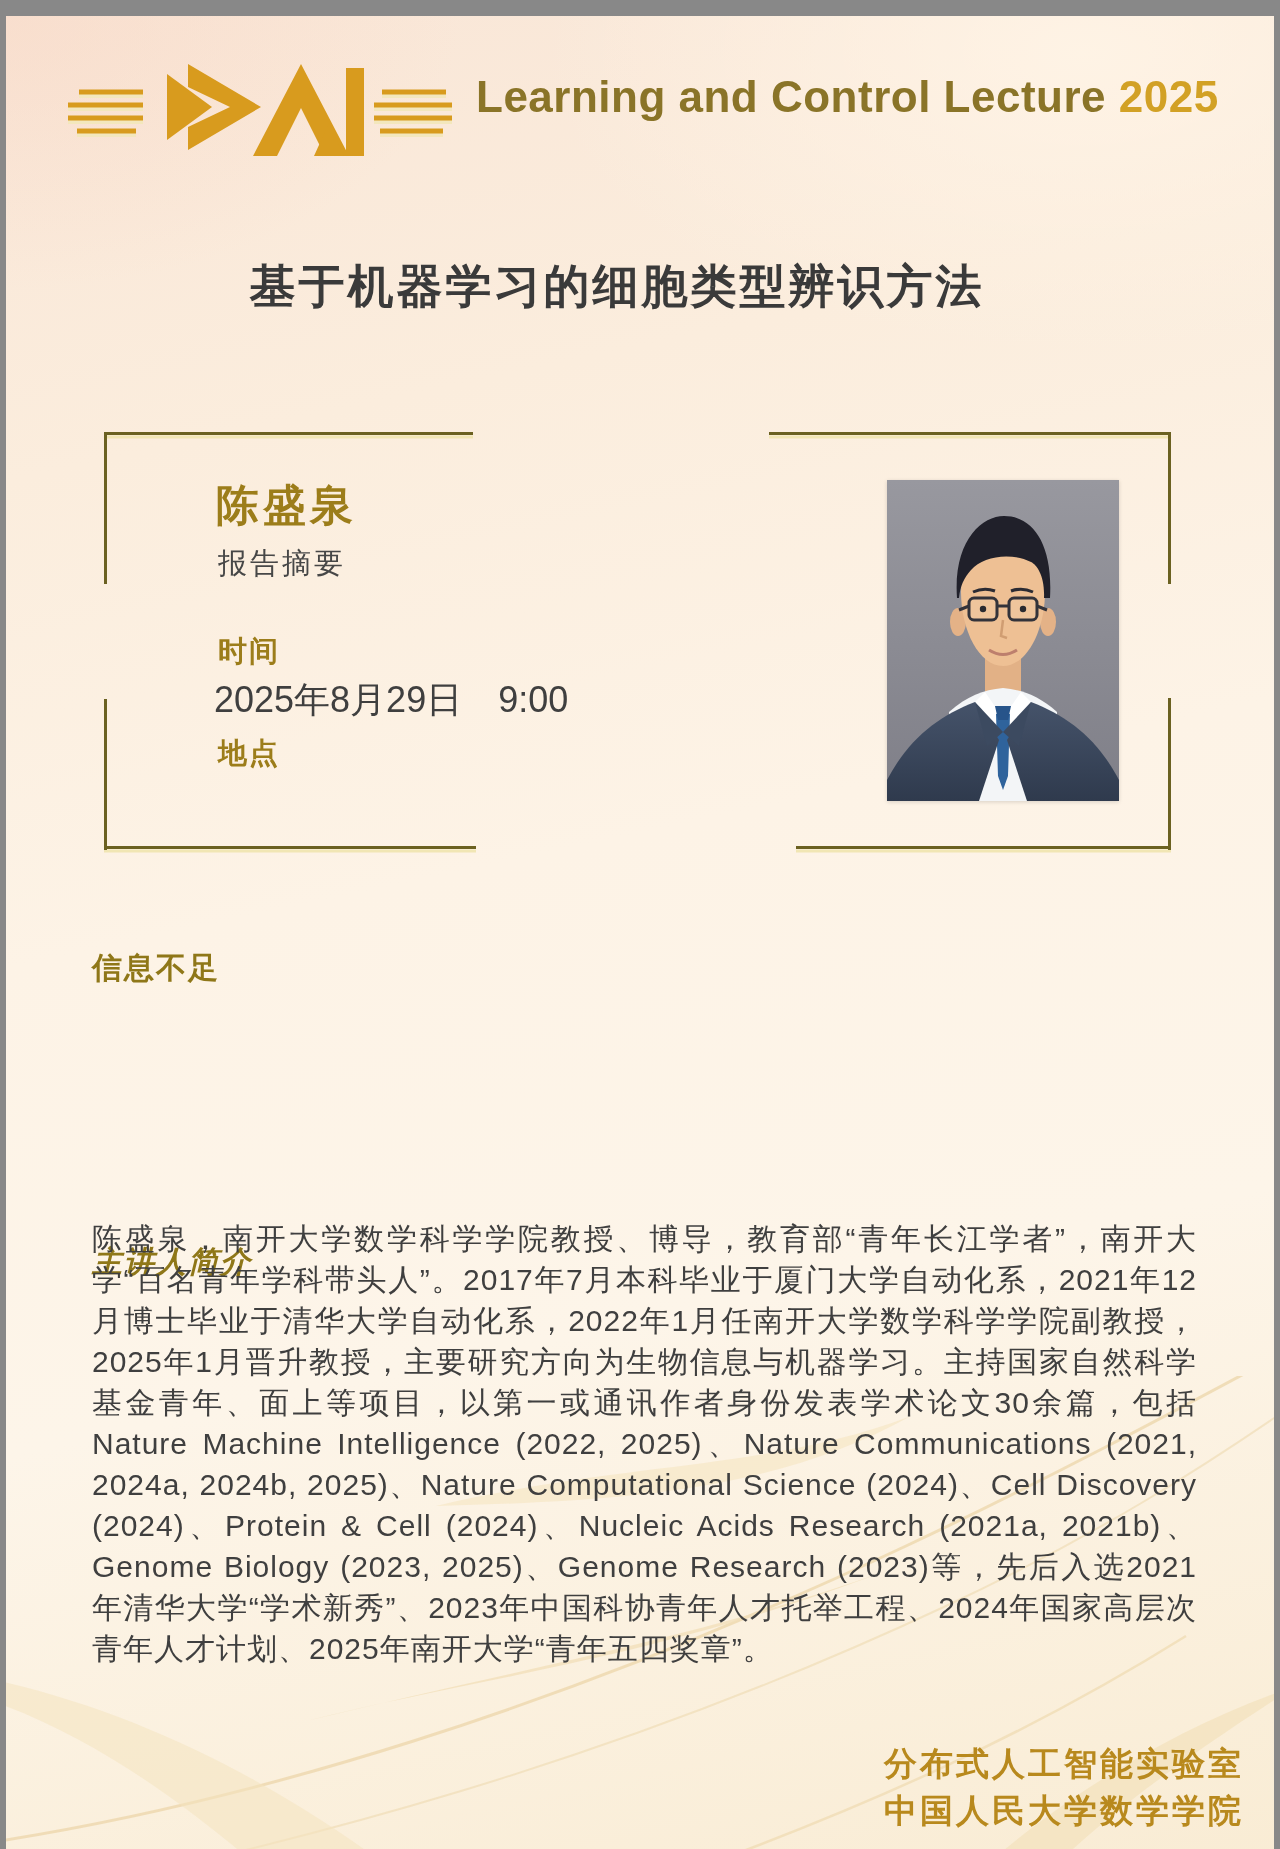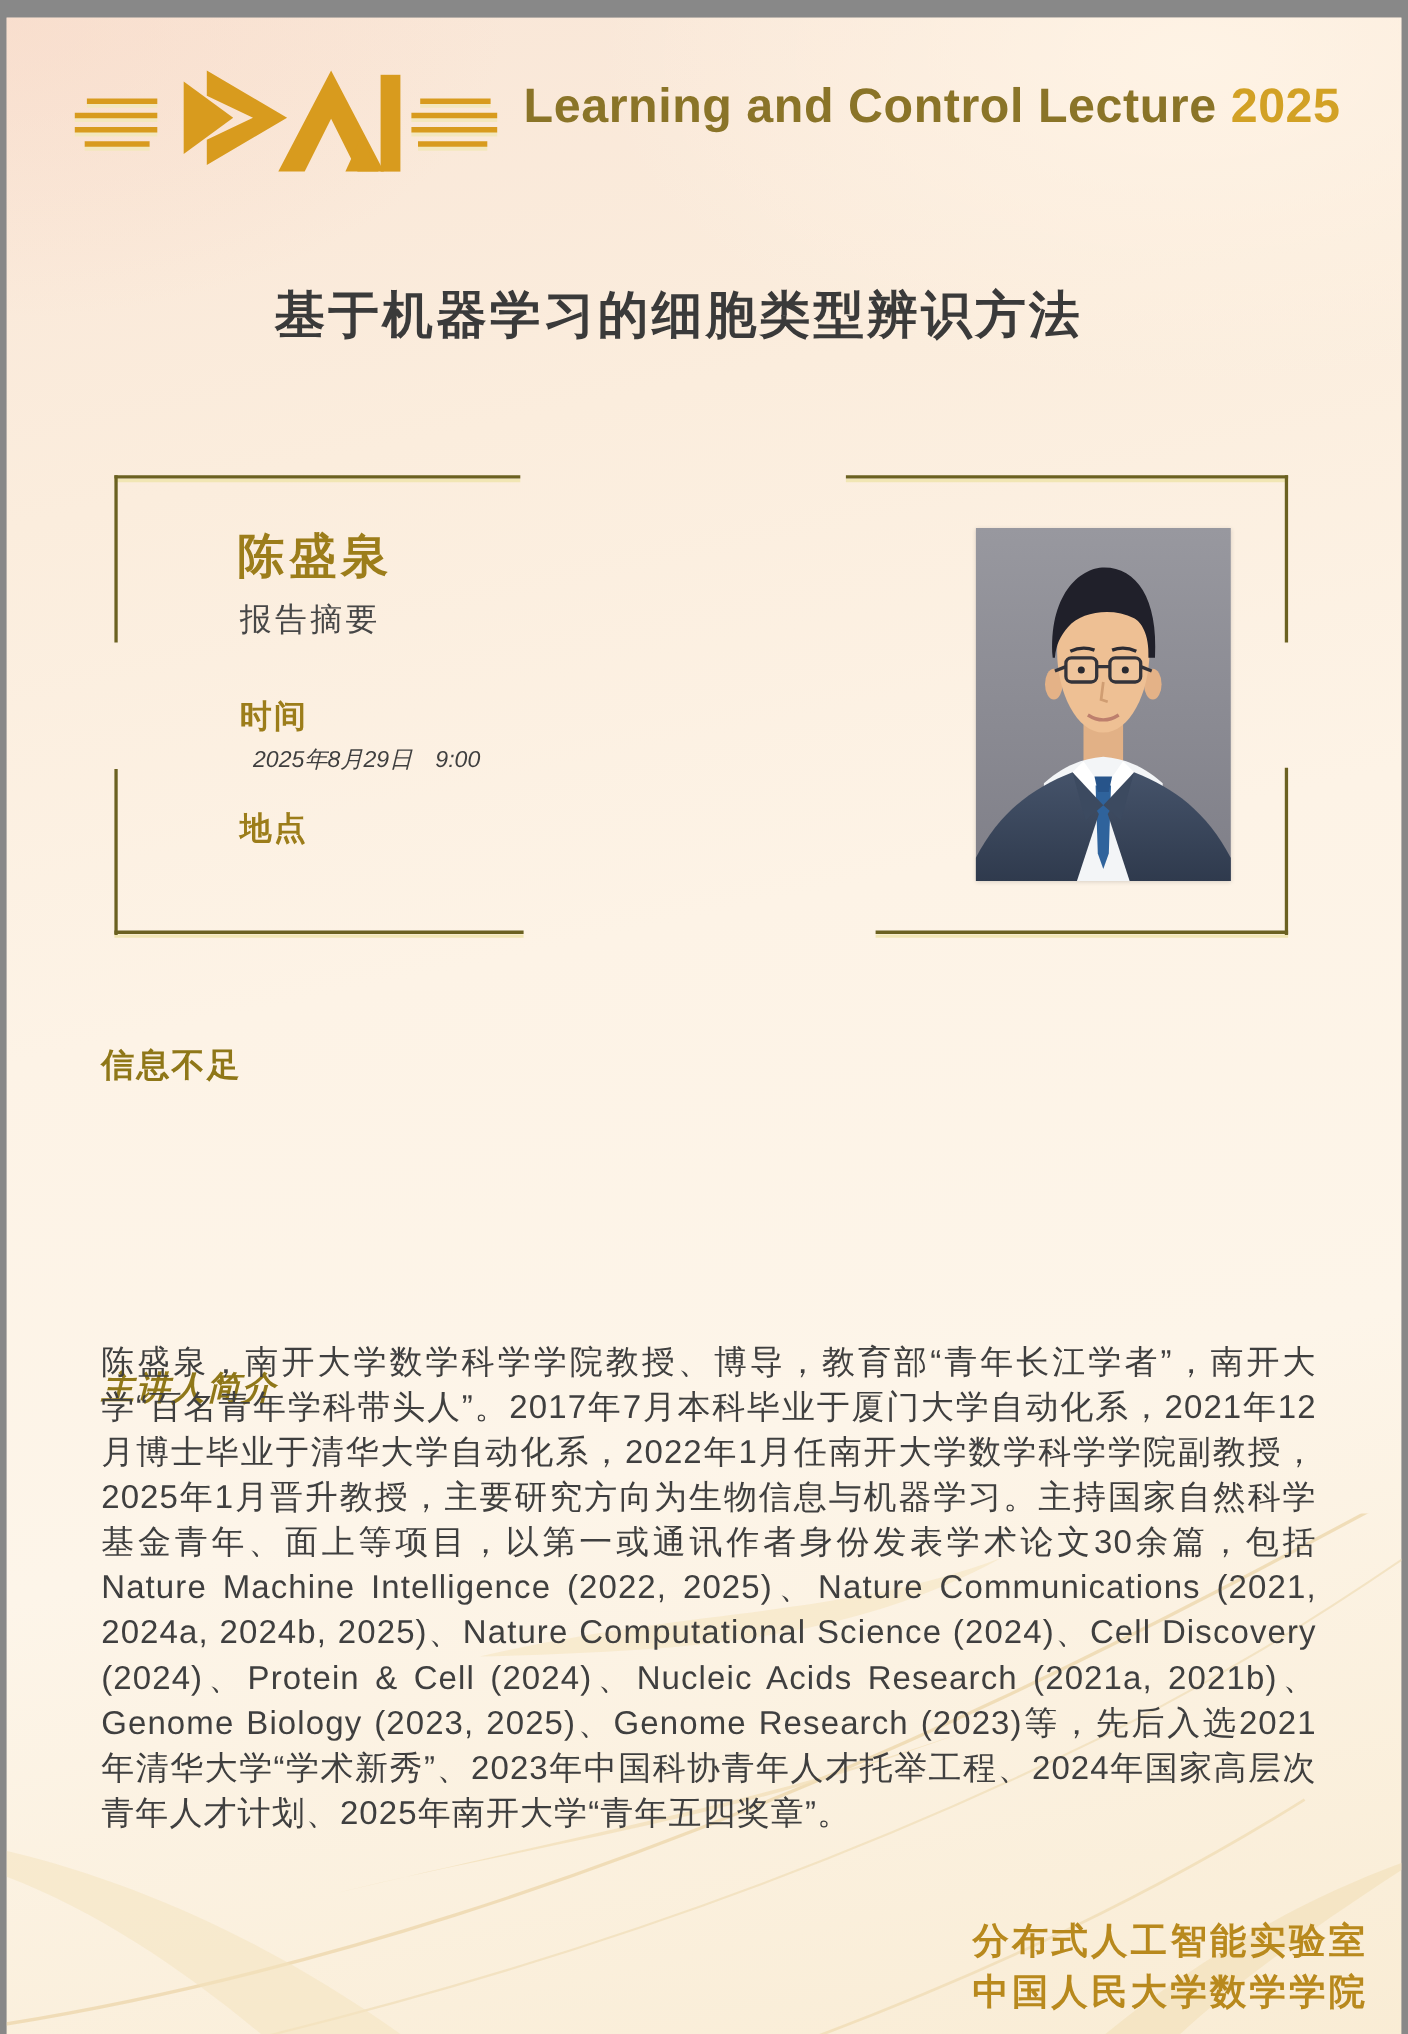--- a/index.html
+++ b/index.html
@@ -33,21 +33,21 @@
     font-size:46px;font-weight:bold;letter-spacing:3px;
     color:#3a3a3a;white-space:nowrap;
   }
 
   
   .frame-svg{left:96px;top:413px;}
   .speaker-name{left:210px;top:461px;font-size:43px;font-weight:bold;color:#9c7d1a;letter-spacing:4px;}
   .speaker-affil{left:212px;top:528px;font-size:29px;color:#474747;letter-spacing:3px;}
   .info-label{font-size:29px;font-weight:bold;color:#9c7d1a;letter-spacing:2px;}
   .time-label{left:212px;top:616px;}
-  .time-value{left:224px;top:660px;font-size:21px;color:#3f3f3f;font-style:italic;}
+  .time-value{left:208px;top:660px;font-size:36px;color:#3f3f3f;}
   .loc-label{left:212px;top:718px;}
   .loc-value{left:212px;top:762px;font-size:31px;color:#3f3f3f;letter-spacing:1px;}
   .photo{left:881px;top:464px;width:232px;height:321px;box-shadow:0 1px 4px rgba(0,0,0,.15);}
 
   
   .section-heading{
     font-size:30px;font-weight:bold;color:#8f7718;letter-spacing:2px;
   }
   .abstract-heading{left:86px;top:932px;}
   .body-text{

